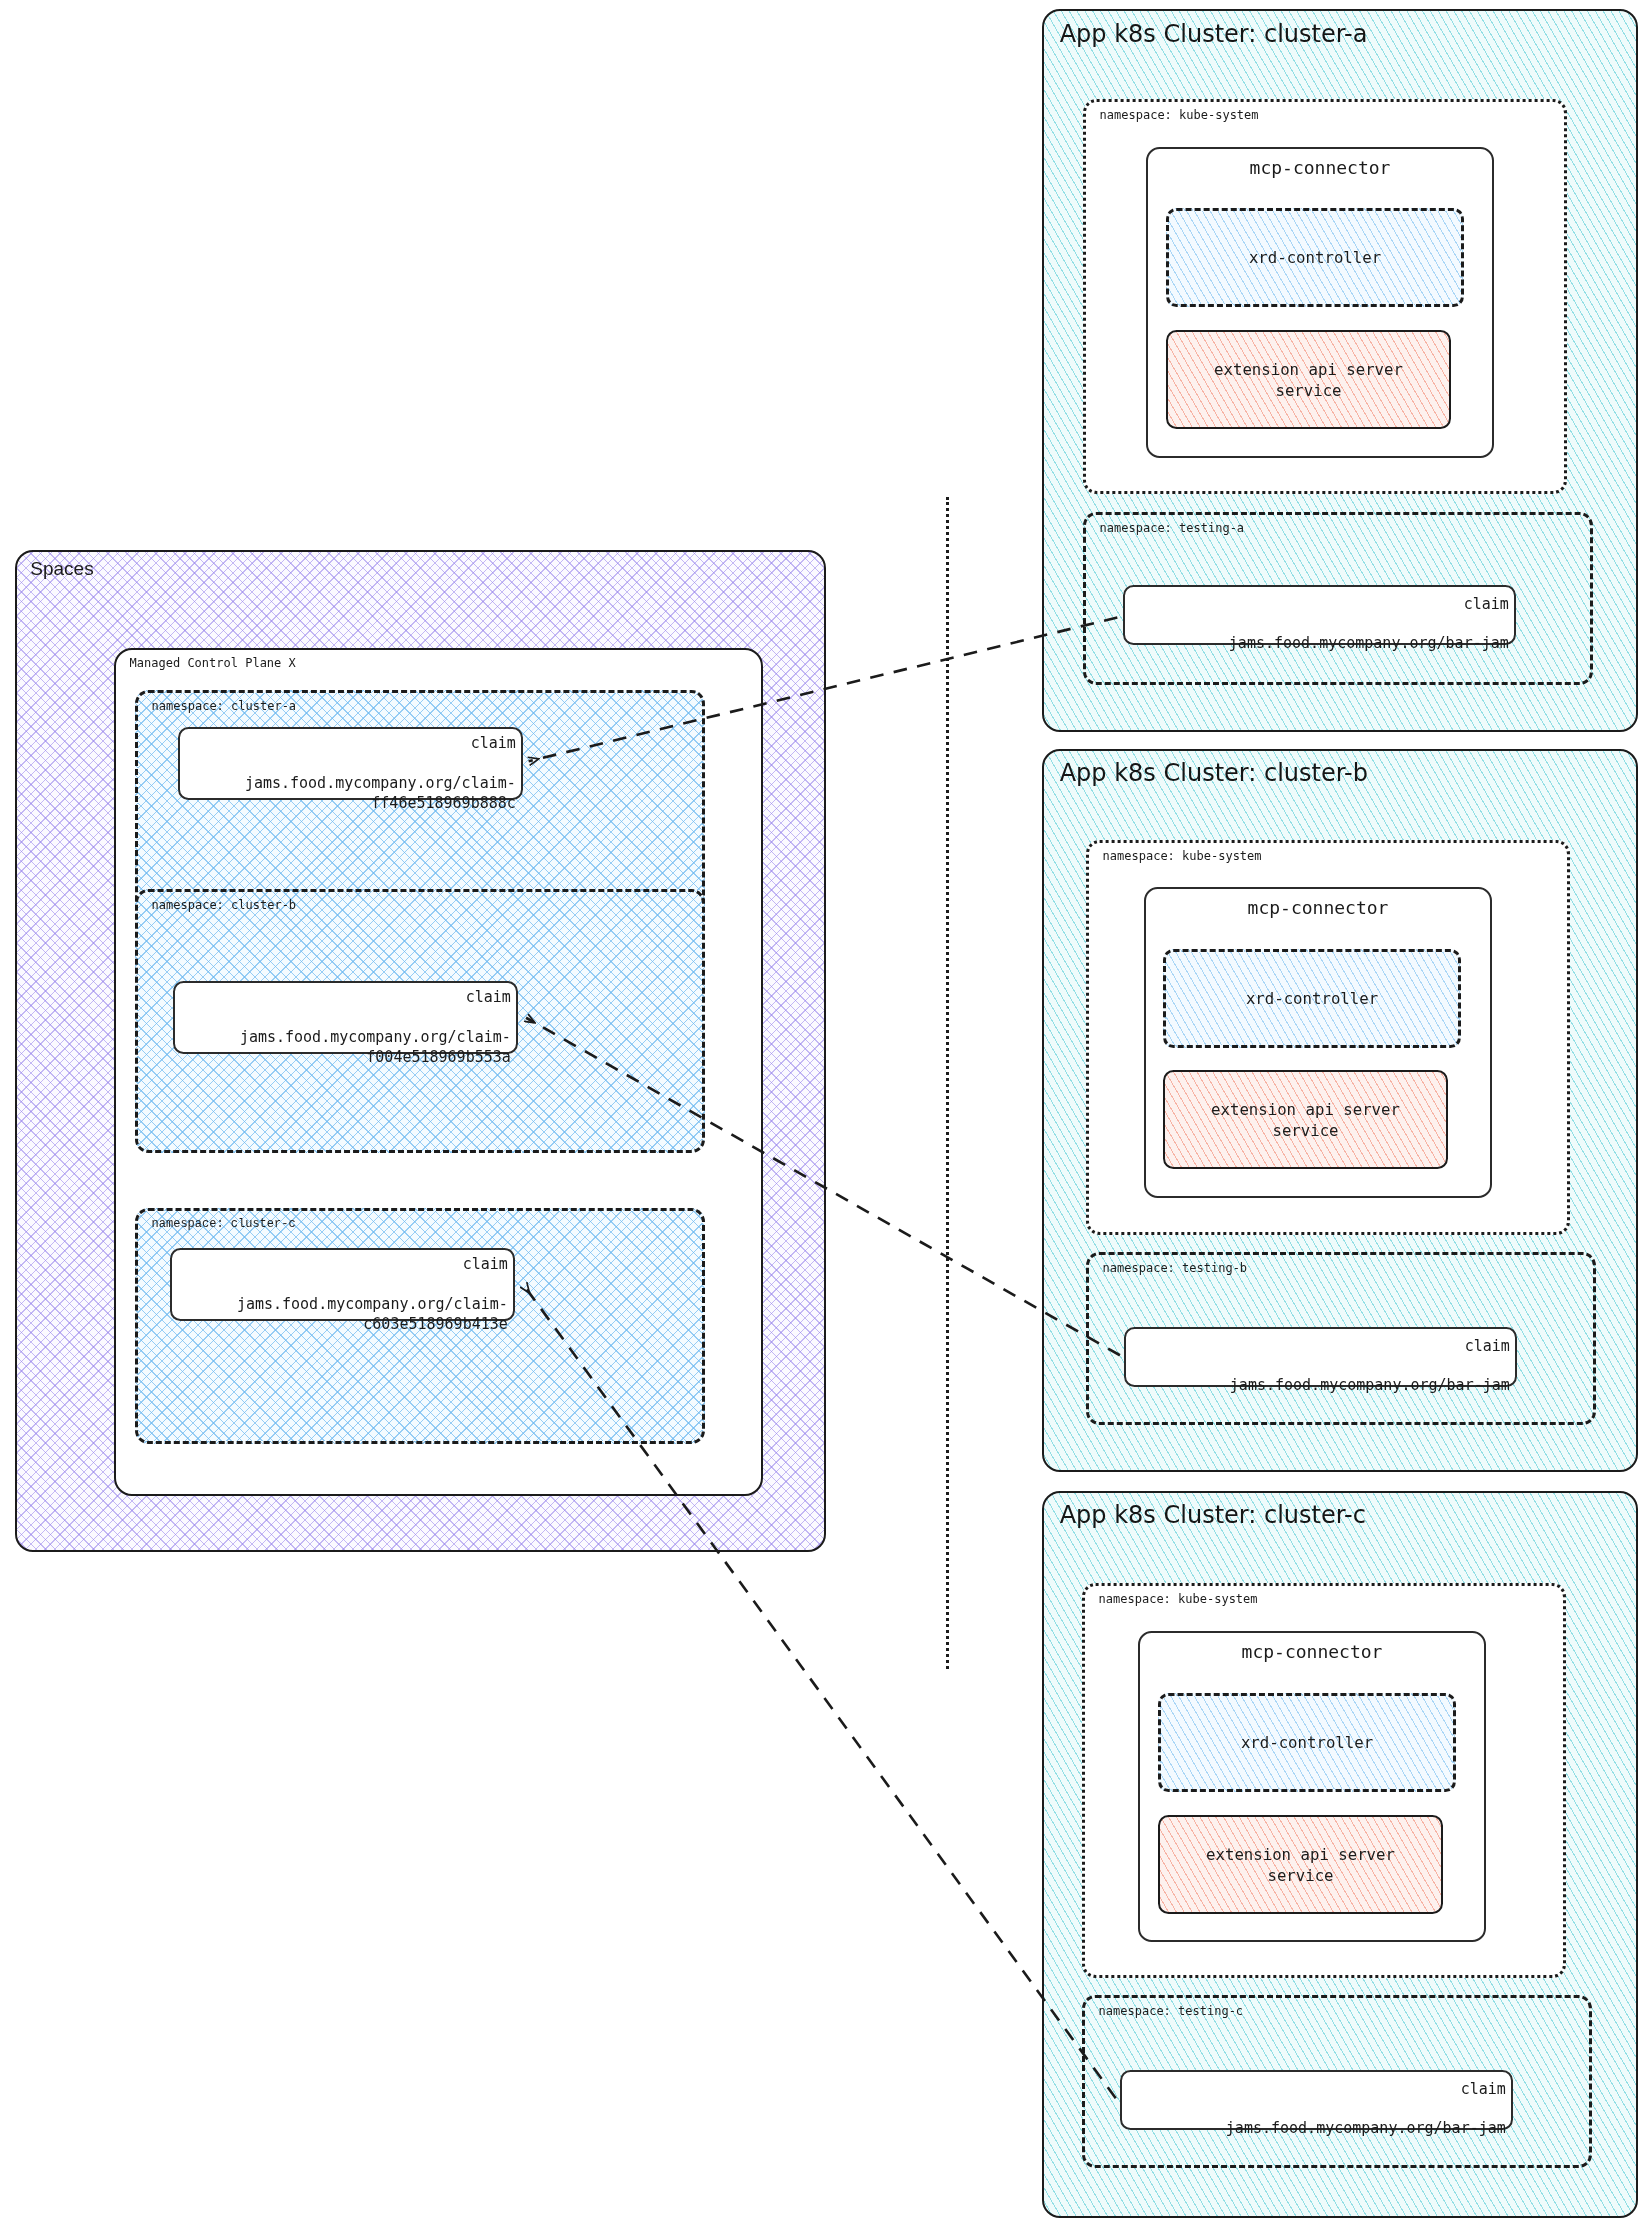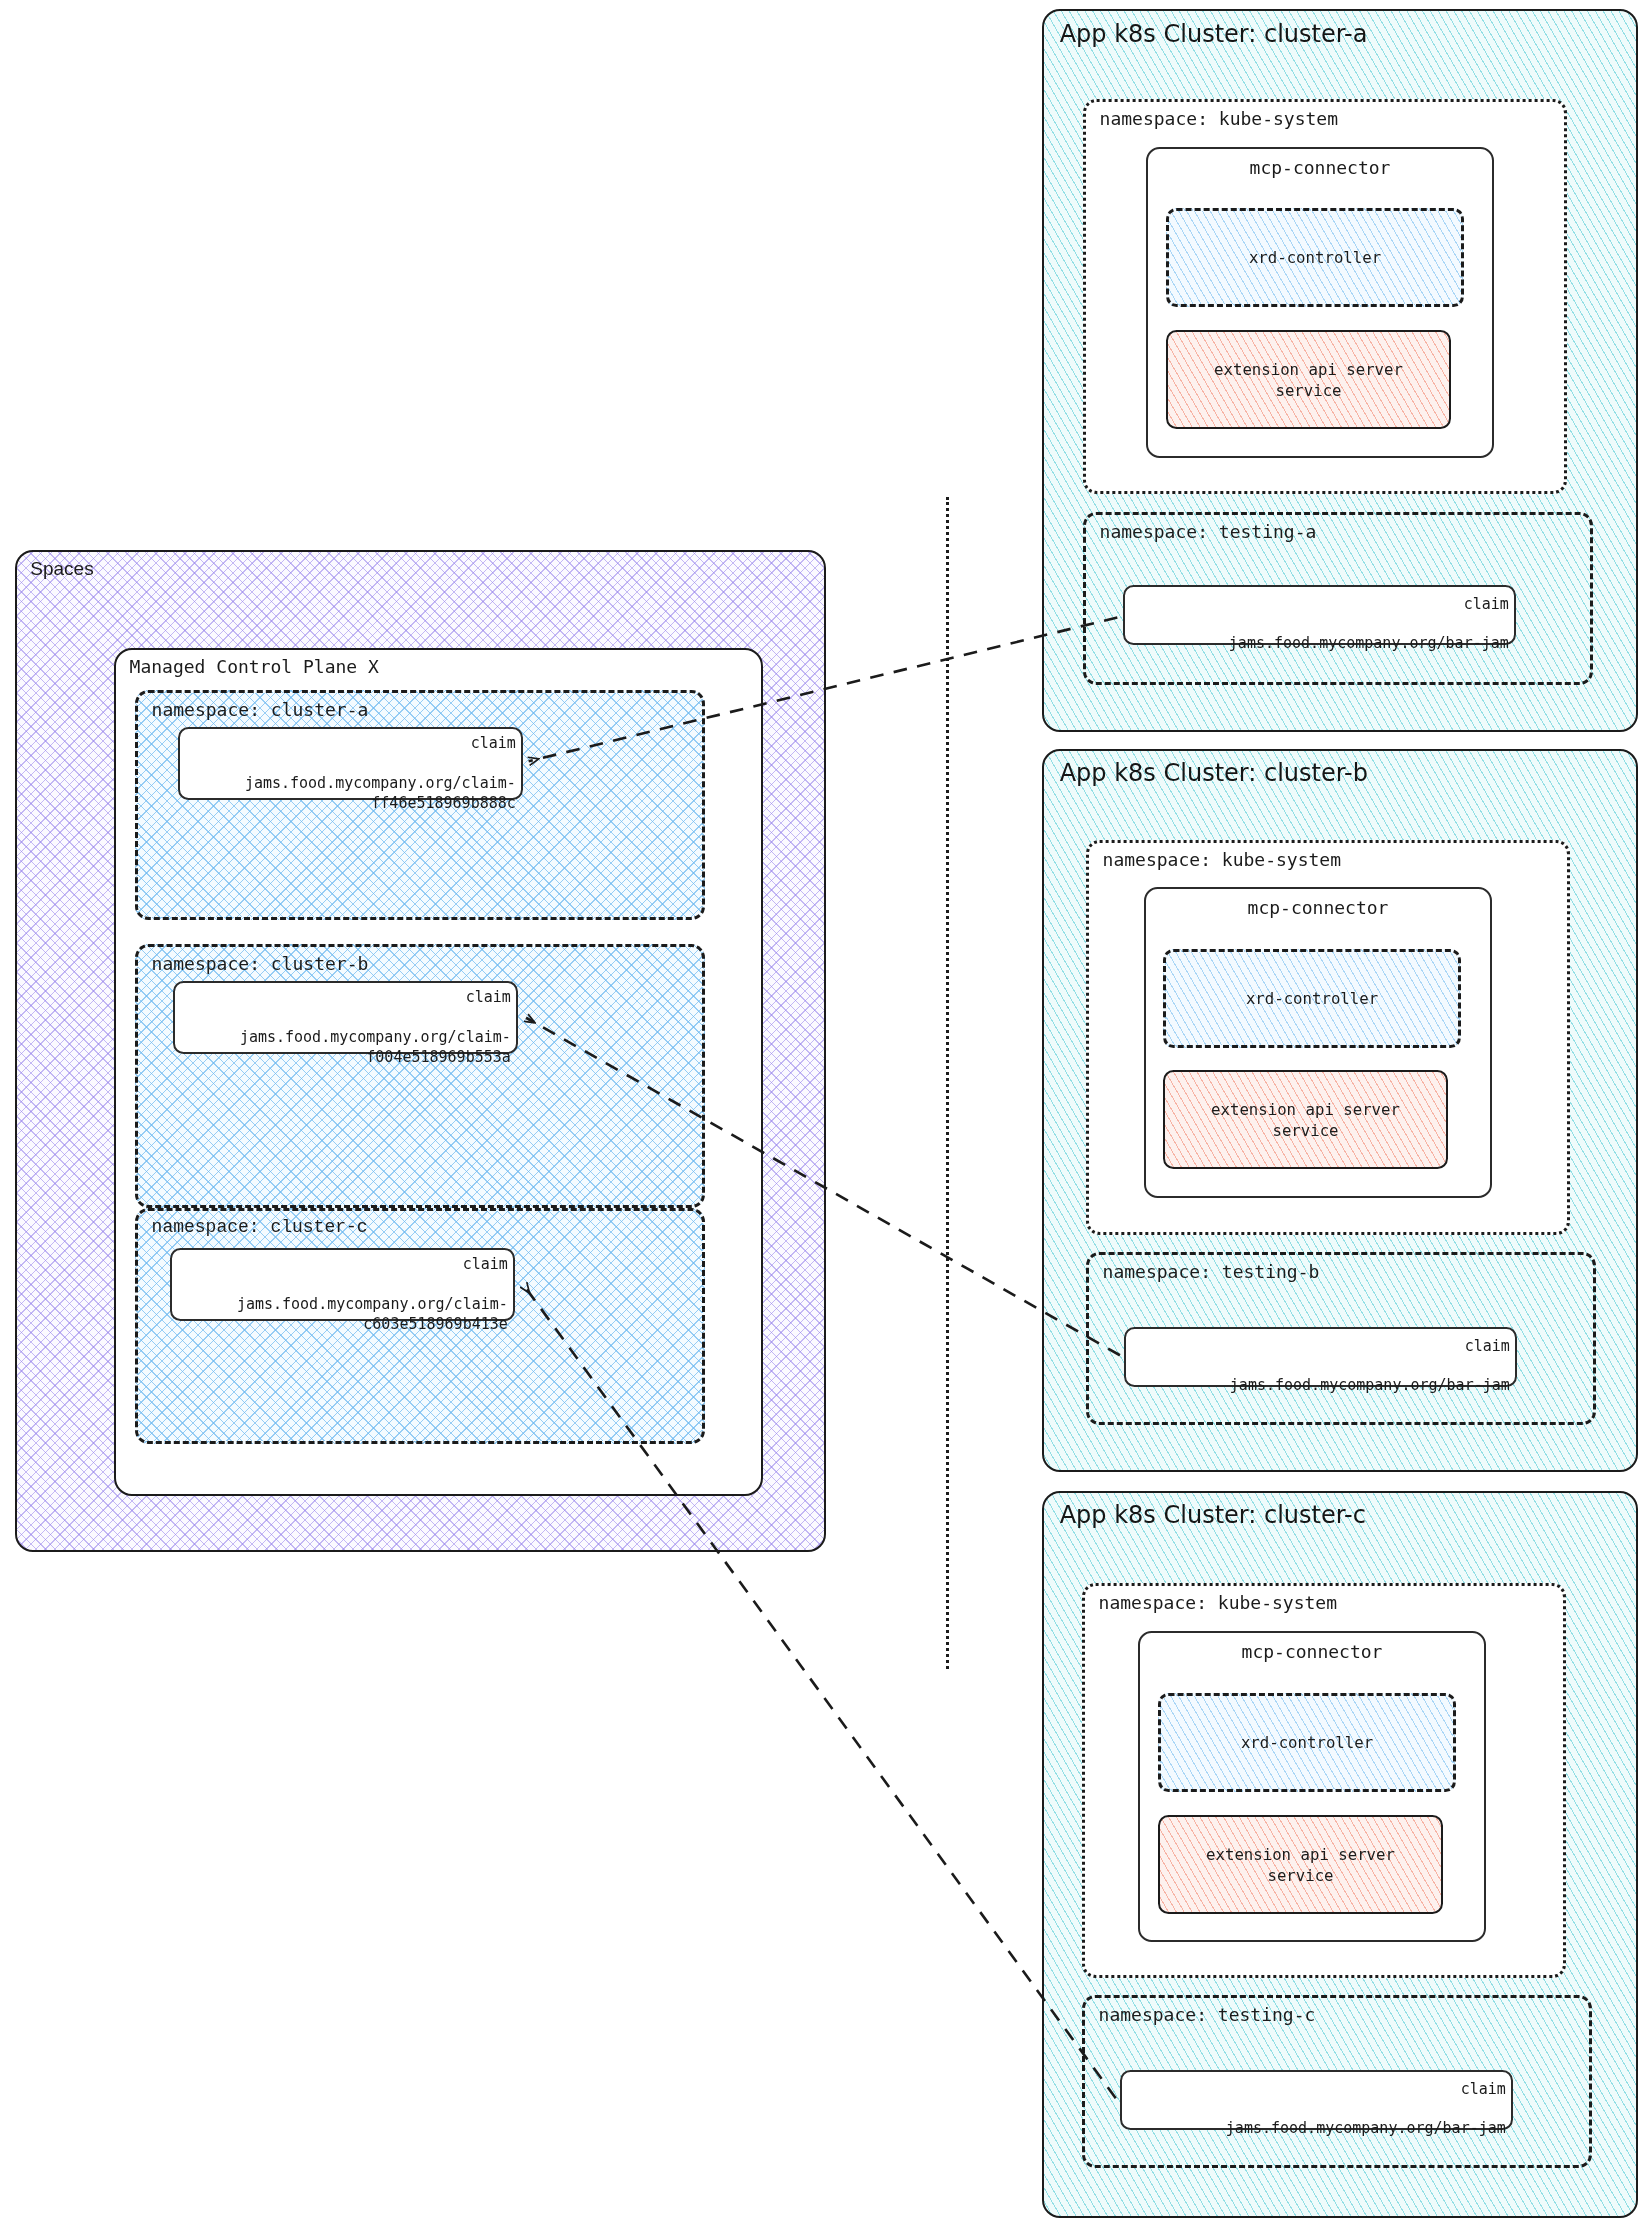--- a/index.html
+++ b/index.html
@@ -56,21 +56,21 @@
     background-image:
       repeating-linear-gradient(60deg, rgba(244,150,130,.68) 0 1px, rgba(0,0,0,0) 1px 6.8px);
   }
   .fill-white{ background:#ffffff; }
   .fill-none{ background:transparent; }
 
   
   .corner-label{
     position:absolute;
     left:13.6px; top:7.3px;
-    font-size:18px;
+    font-size:12px;
     line-height:1.1;
     white-space:nowrap;
     color:#1b1b1b;
   }
   .corner-label.sans{
     font-family:Liberation Sans, sans-serif;
     font-size:19px;
   }
   .cluster-title{
     position:absolute;
@@ -139,21 +139,21 @@
   <div class="box rnd-sm dashed-edge fill-blue-cross" style="left:135px; top:690px; width:570px; height:230px;">
     <div class="corner-label">namespace: cluster-a</div>
   </div>
   <div class="box rnd-xs thin-solid fill-white" style="left:178px; top:727px; width:345px; height:73px;">
     <div class="node-text">
       <span>claim</span><br>
       <span>jams.food.mycompany.org/claim-ff46e518969b888c</span>
     </div>
   </div>
 
-  <div class="box rnd-sm dashed-edge fill-blue-cross" style="left:135px; top:944px; width:570px; height:264px;">
+  <div class="box rnd-sm dashed-edge fill-blue-cross" style="left:135px; top:889px; width:570px; height:264px;">
     <div class="corner-label">namespace: cluster-b</div>
   </div>
   <div class="box rnd-xs thin-solid fill-white" style="left:173px; top:981px; width:345px; height:73px;">
     <div class="node-text">
       <span>claim</span><br>
       <span>jams.food.mycompany.org/claim-f004e518969b553a</span>
     </div>
   </div>
 
   <div class="box rnd-sm dashed-edge fill-blue-cross" style="left:135px; top:1208px; width:570px; height:236px;font-family:Liberation Mono, monospace;">

